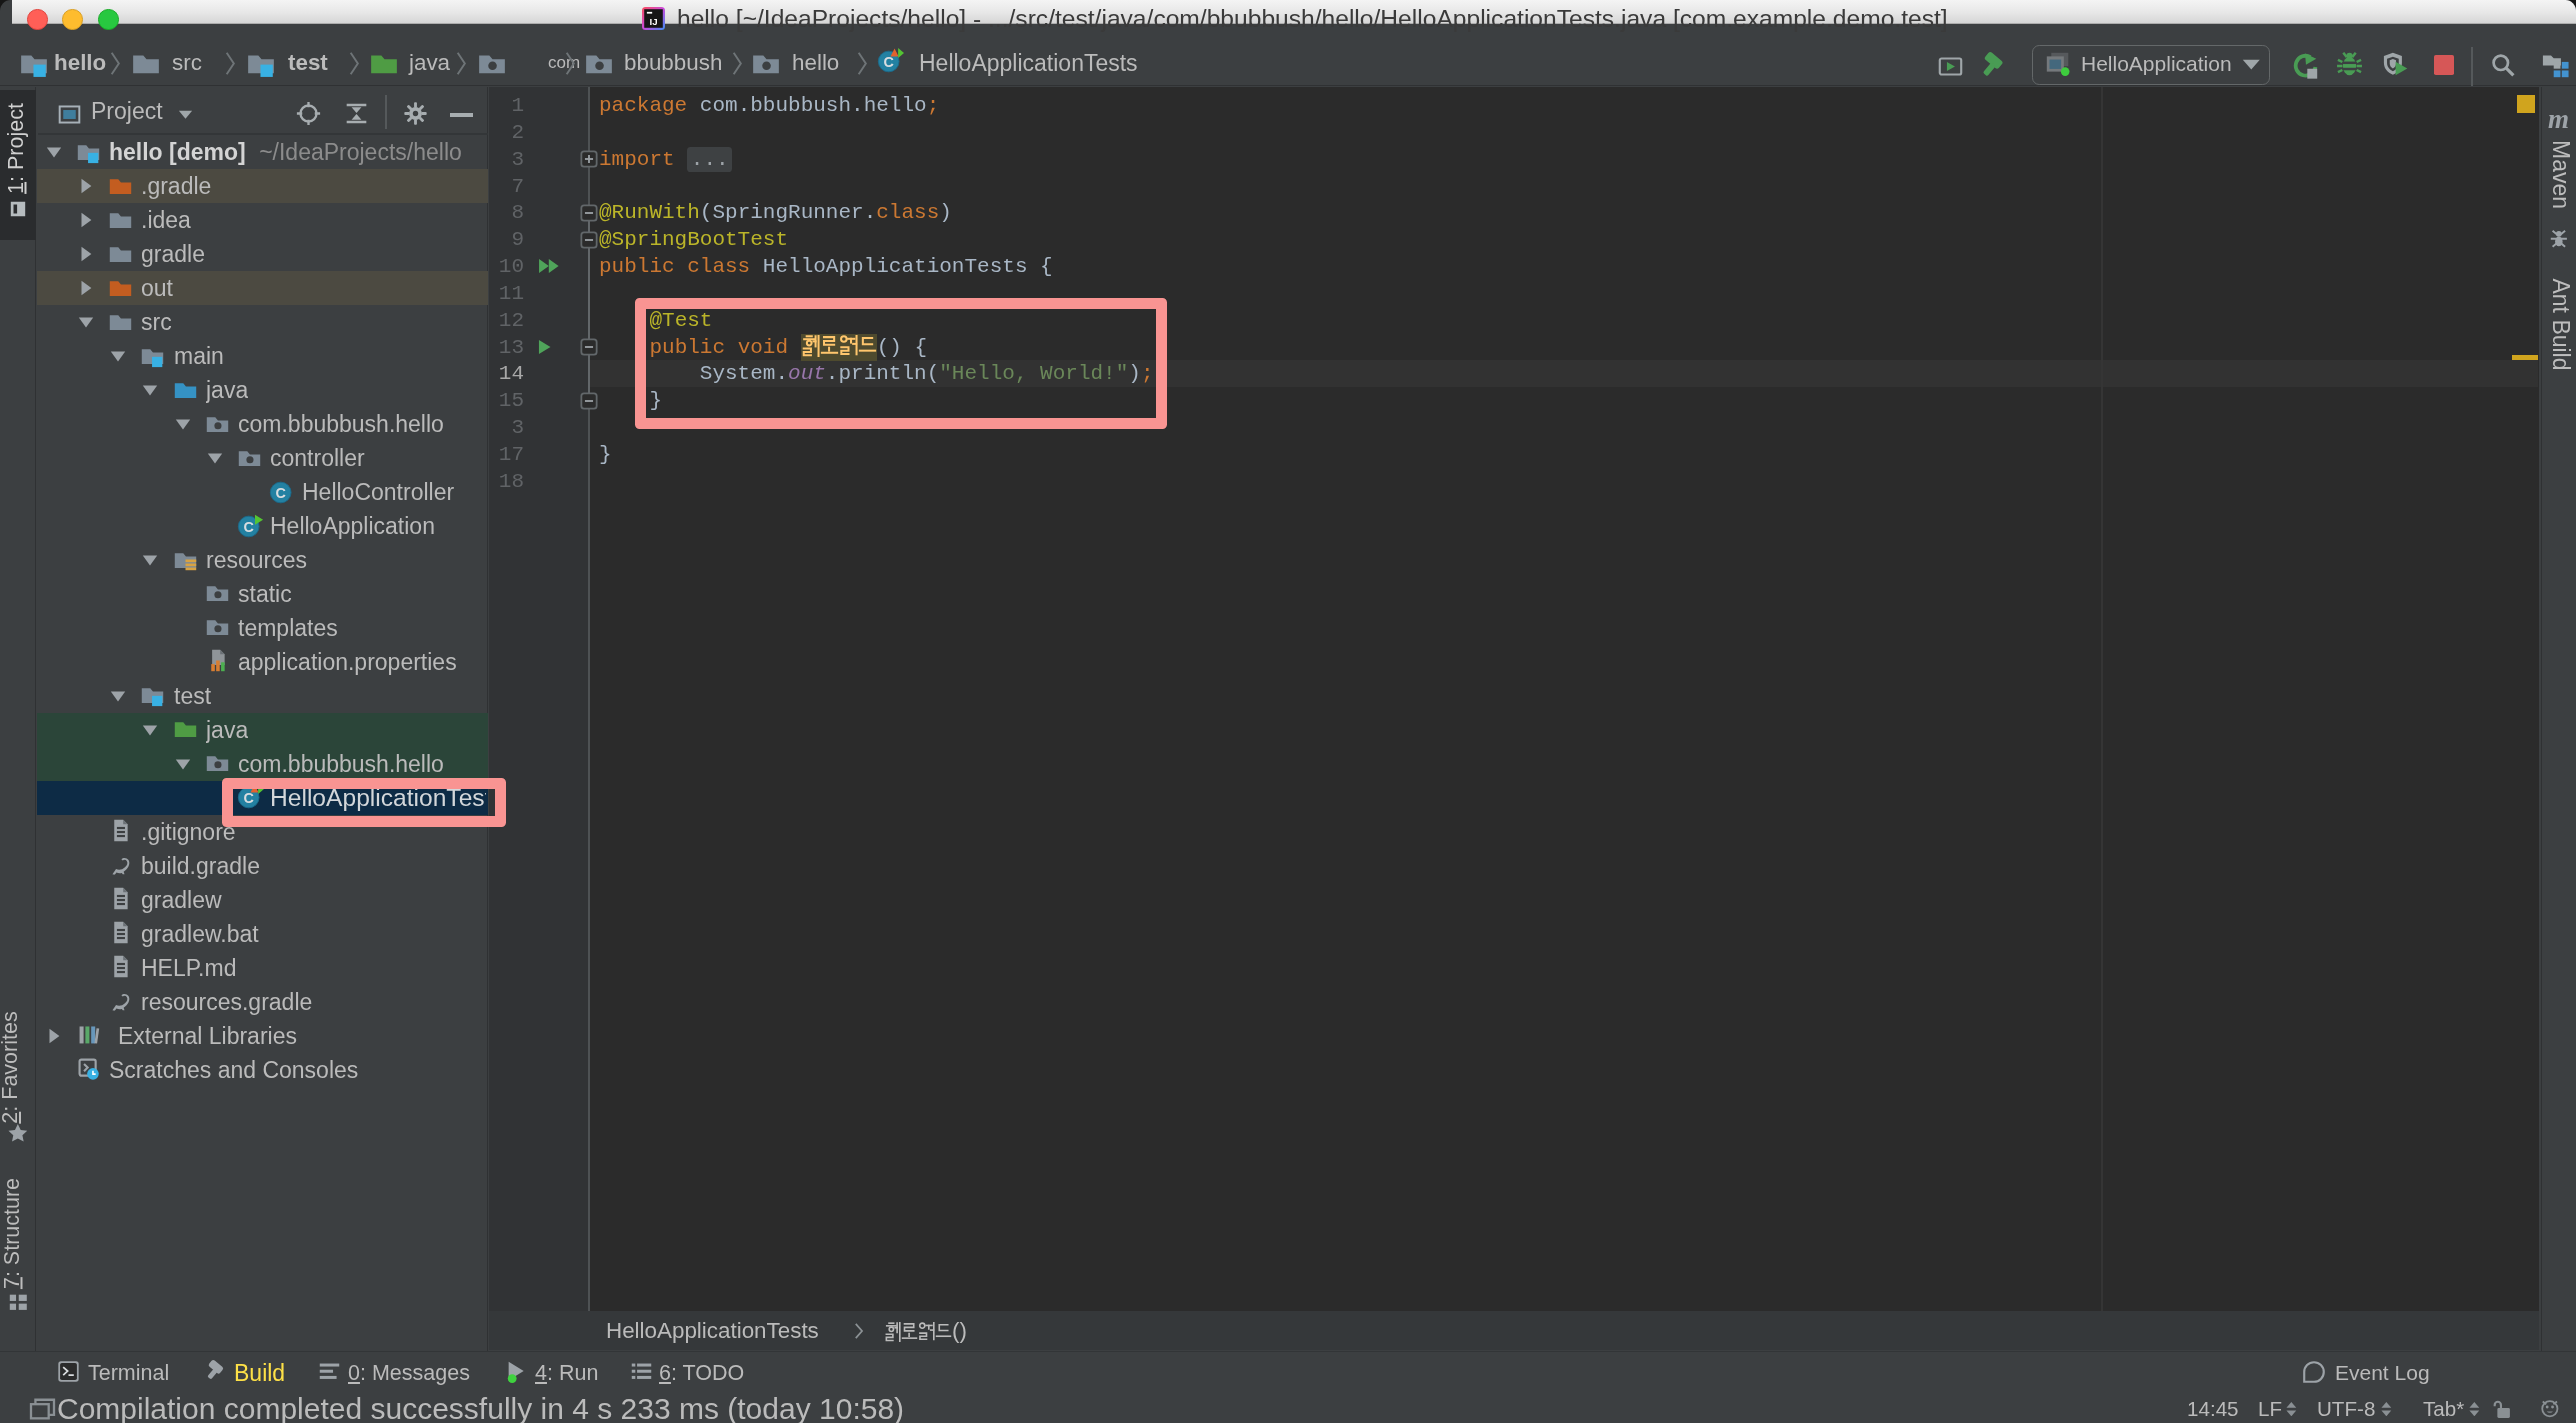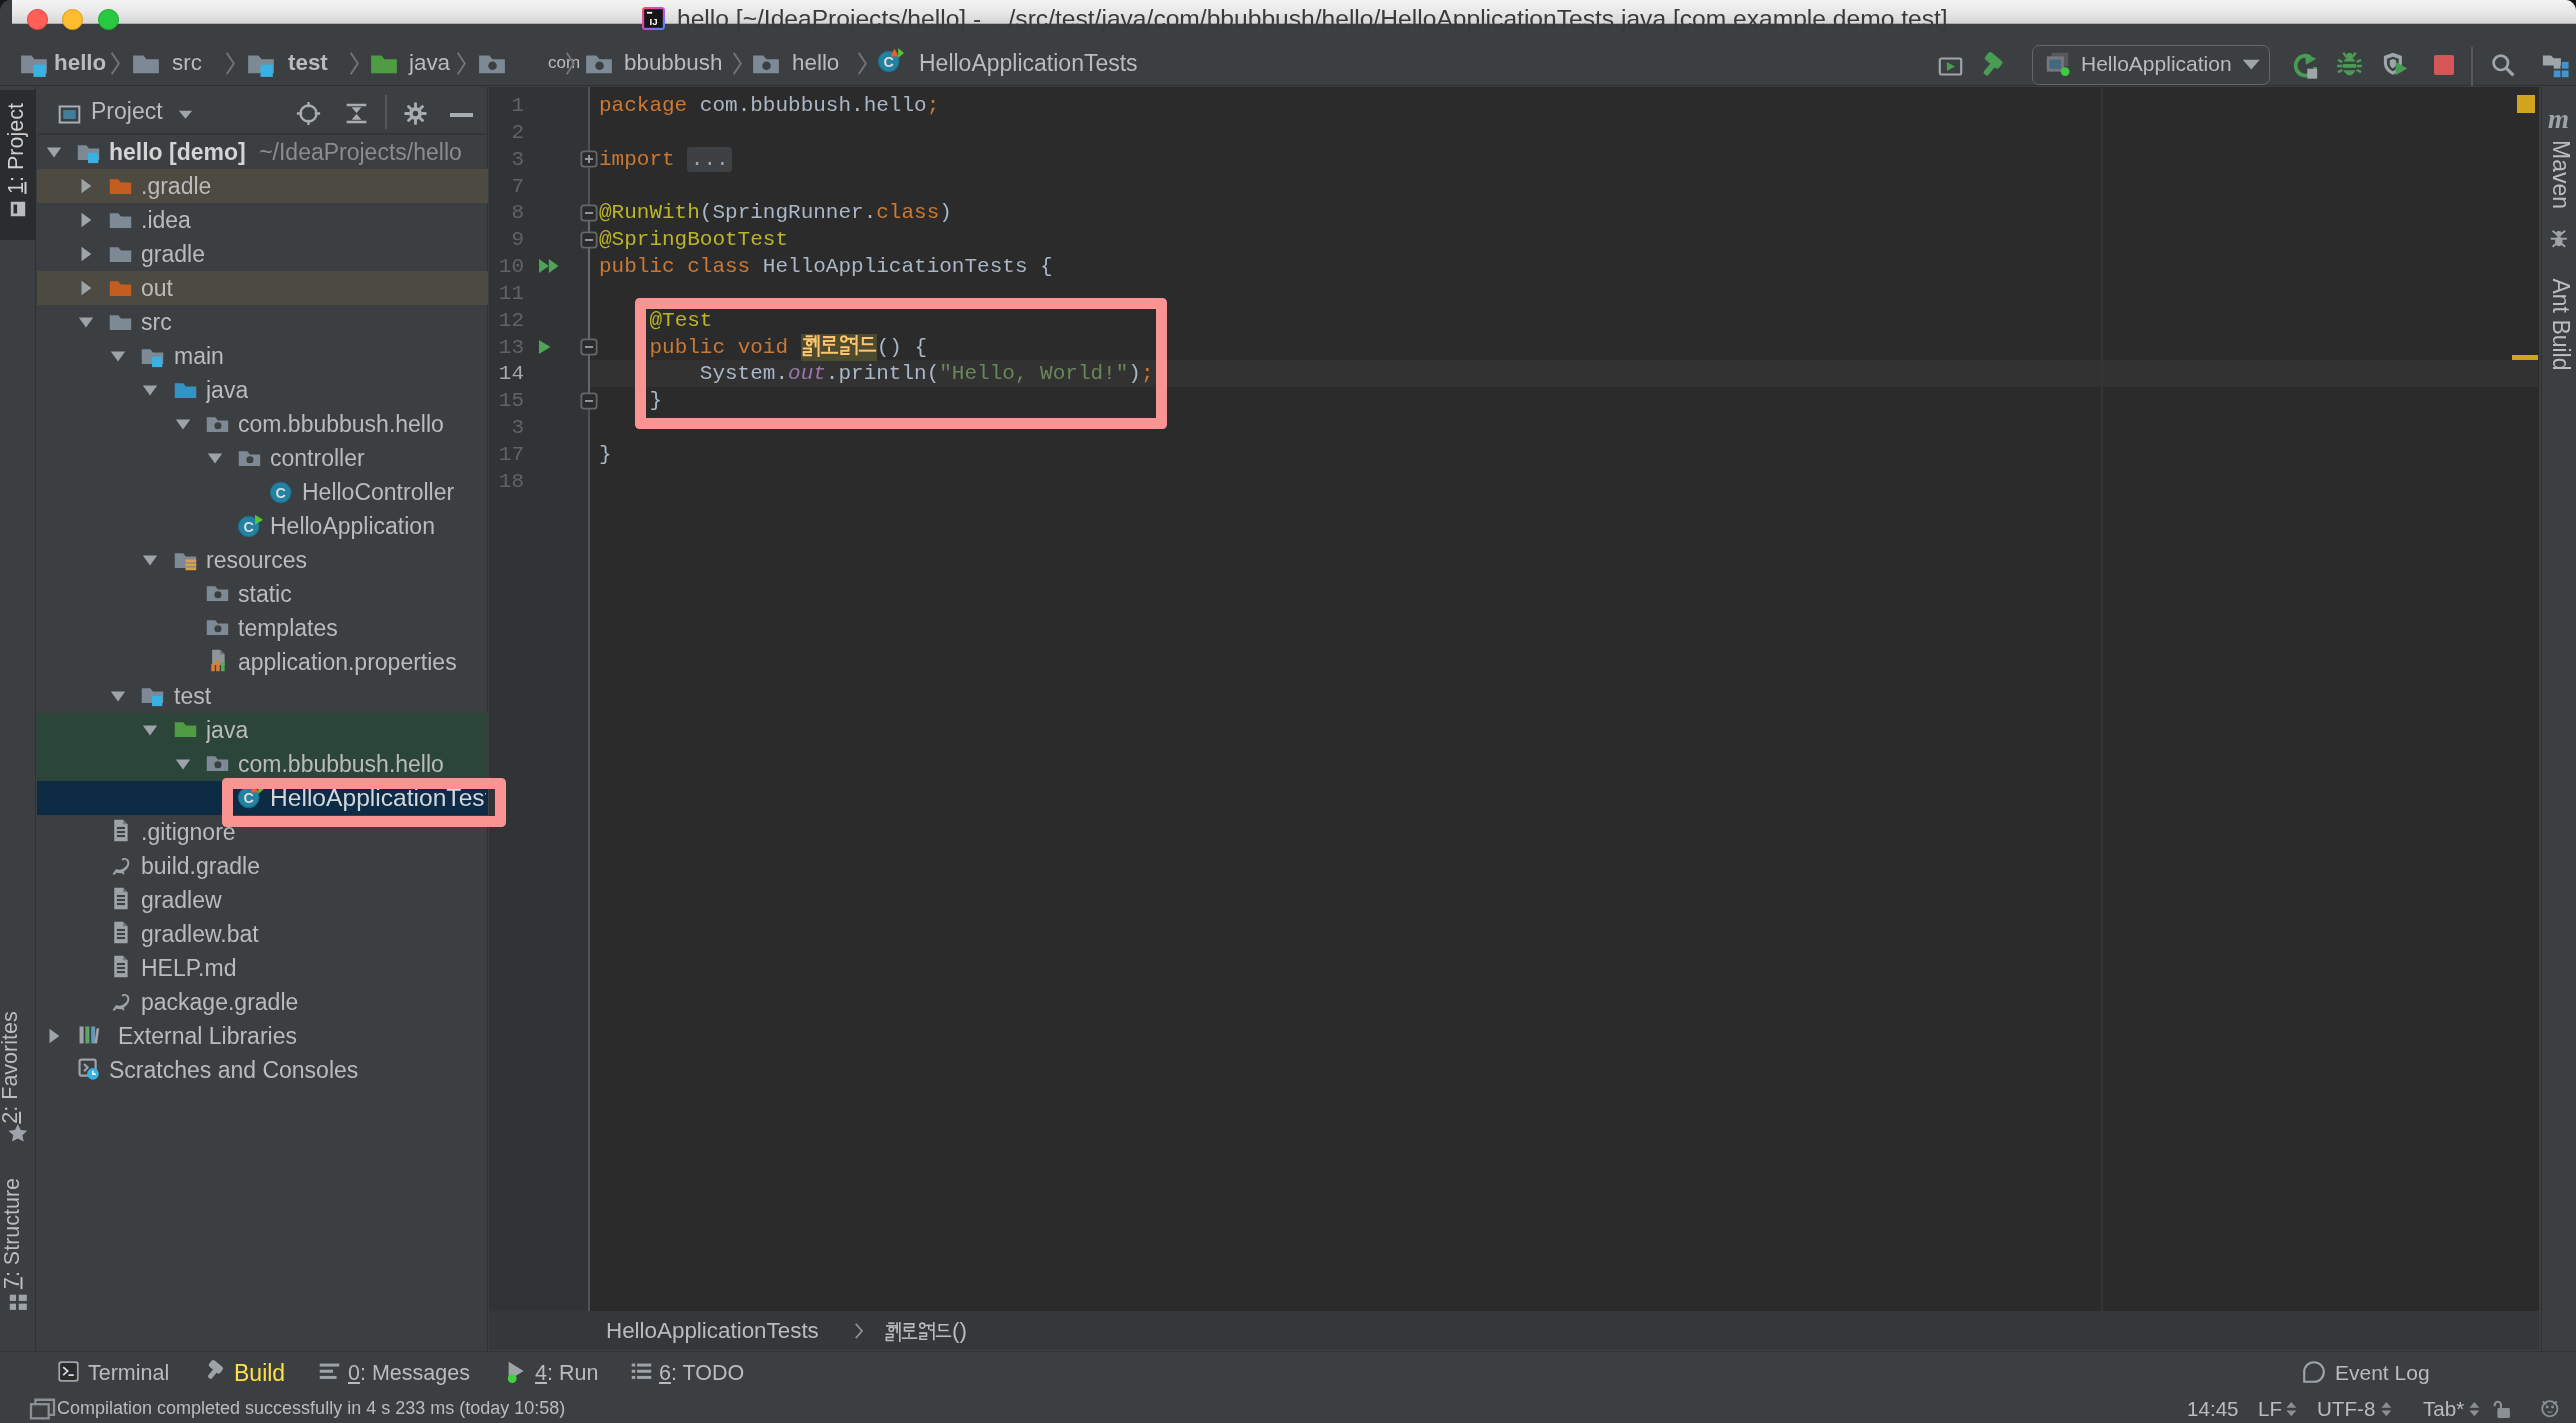--- a/index.html
+++ b/index.html
@@ -382,21 +382,21 @@
         <path fill="#6b7176" d="M17 2 l5 5 h-5 z"></path>
         <rect x="10" y="10" width="9" height="2.4" fill="#3c3f41"></rect>
         <rect x="10" y="14.5" width="9" height="2.4" fill="#3c3f41"></rect>
         <rect x="10" y="19" width="9" height="2.4" fill="#3c3f41"></rect>
       </svg></div>
 <div class="tree-label" style="left:141px;top:951px;max-width:344px;overflow:hidden">HELP.md</div>
 <div class="abs" style="left:108px;top:988px"><svg width="25" height="25" viewBox="0 0 28 28" style="">
         <path fill="#9da3a8" d="M23 9 c-2-3-6-3-8-1 l1.5 1.5 c1.5-1 3.5-1 4.5 .5 c1.5 2 .5 5-2 7 c-3 3-7 3.5-10 2 l-4 6 c0 0 2 1 3 0 l1.5-2 c2 1 4 1 6 .5 l1 1.5 h2 l-1-3 c5-3 8-9 5.5-13 z"></path>
         <circle cx="17.2" cy="13.8" r="1.3" fill="#3c3f41"></circle>
       </svg></div>
-<div class="tree-label" style="left:141px;top:985px;max-width:344px;overflow:hidden">package.gradle</div>
+<div class="tree-label" style="left:141px;top:985px;max-width:344px;overflow:hidden">resources.gradle</div>
 <div class="abs" style="left:45px;top:1027px"><svg width="18" height="18" viewBox="0 0 20 20">
         <path fill="#9da3a8" d="M5 2 l11 8 -11 8 z"></path>
       </svg></div>
 <div class="abs" style="left:76px;top:1022px"><svg width="25" height="25" viewBox="0 0 28 28" style="">
         <rect x="4" y="5" width="4.5" height="19" fill="#9da3a8"></rect>
         <rect x="10.5" y="5" width="4.5" height="19" fill="#59A869"></rect>
         <rect x="17" y="5" width="4.5" height="19" fill="#6897BB"></rect>
         <rect x="23" y="7" width="3" height="17" fill="#9da3a8" transform="rotate(8 24 7)"></rect>
       </svg></div>
 <div class="tree-label" style="left:118px;top:1019px;max-width:377px;overflow:hidden">External Libraries</div>
@@ -565,21 +565,21 @@
 <div class="abs" style="left:659px;top:1351px;height:44px;line-height:44px;font-size:21.5px;color:#bbbbbb;white-space:nowrap"><u>6</u>: TODO</div>
 <div class="abs" style="left:2302px;top:1360px"><svg width="24" height="24" viewBox="0 0 27 27" style="">
         <path d="M2.5 24.5 v-11 a11 11 0 1 1 11 11 z" fill="none" stroke="#9da3a8" stroke-width="2.4"></path>
       </svg></div>
 <div class="abs" style="left:2335px;top:1351px;height:44px;line-height:44px;font-size:21px;color:#bbbbbb;white-space:nowrap">Event Log</div>
 <div class="abs" style="left:0;top:1394px;width:2576px;height:29.5px;background:#3c3f41"></div>
 <div class="abs" style="left:29px;top:1398px"><svg width="27" height="23" viewBox="0 0 30 26" style="">
         <path d="M7 7 v-5 h21 v17 h-6" fill="none" stroke="#8a9094" stroke-width="2.6"></path>
         <rect x="2" y="7" width="20" height="16" fill="none" stroke="#8a9094" stroke-width="2.6"></rect>
       </svg></div>
-<div class="abs" style="left:57px;top:1394px;height:29.5px;line-height:29px;font-size:18px;color:#bbbbbb;white-space:nowrap">Compilation completed successfully in 4 s 233 ms (today 10:58)</div>
+<div class="abs" style="left:57px;top:1394px;height:29.5px;line-height:29px;font-size:30px;color:#bbbbbb;white-space:nowrap">Compilation completed successfully in 4 s 233 ms (today 10:58)</div>
 <div class="abs" style="left:2187px;top:1394px;height:29.5px;line-height:29px;font-size:20.6px;color:#bbbbbb;white-space:nowrap">14:45</div>
 <div class="abs" style="left:2258px;top:1394px;height:29.5px;line-height:29px;font-size:20.6px;color:#bbbbbb;white-space:nowrap">LF</div>
 <div class="abs" style="left:2317px;top:1394px;height:29.5px;line-height:29px;font-size:20.6px;color:#bbbbbb;white-space:nowrap">UTF-8</div>
 <div class="abs" style="left:2423px;top:1394px;height:29.5px;line-height:29px;font-size:20.6px;color:#bbbbbb;white-space:nowrap">Tab*</div>
 <div class="abs" style="left:2286px;top:1402px"><svg width="10.7" height="14.3" viewBox="0 0 12 16" style="">
         <path fill="#8a9094" d="M6 0 l5.5 6.5 h-11 z"></path>
         <path fill="#8a9094" d="M6 16 l5.5 -6.5 h-11 z"></path>
       </svg></div>
 <div class="abs" style="left:2381px;top:1402px"><svg width="10.7" height="14.3" viewBox="0 0 12 16" style="">
         <path fill="#8a9094" d="M6 0 l5.5 6.5 h-11 z"></path>

